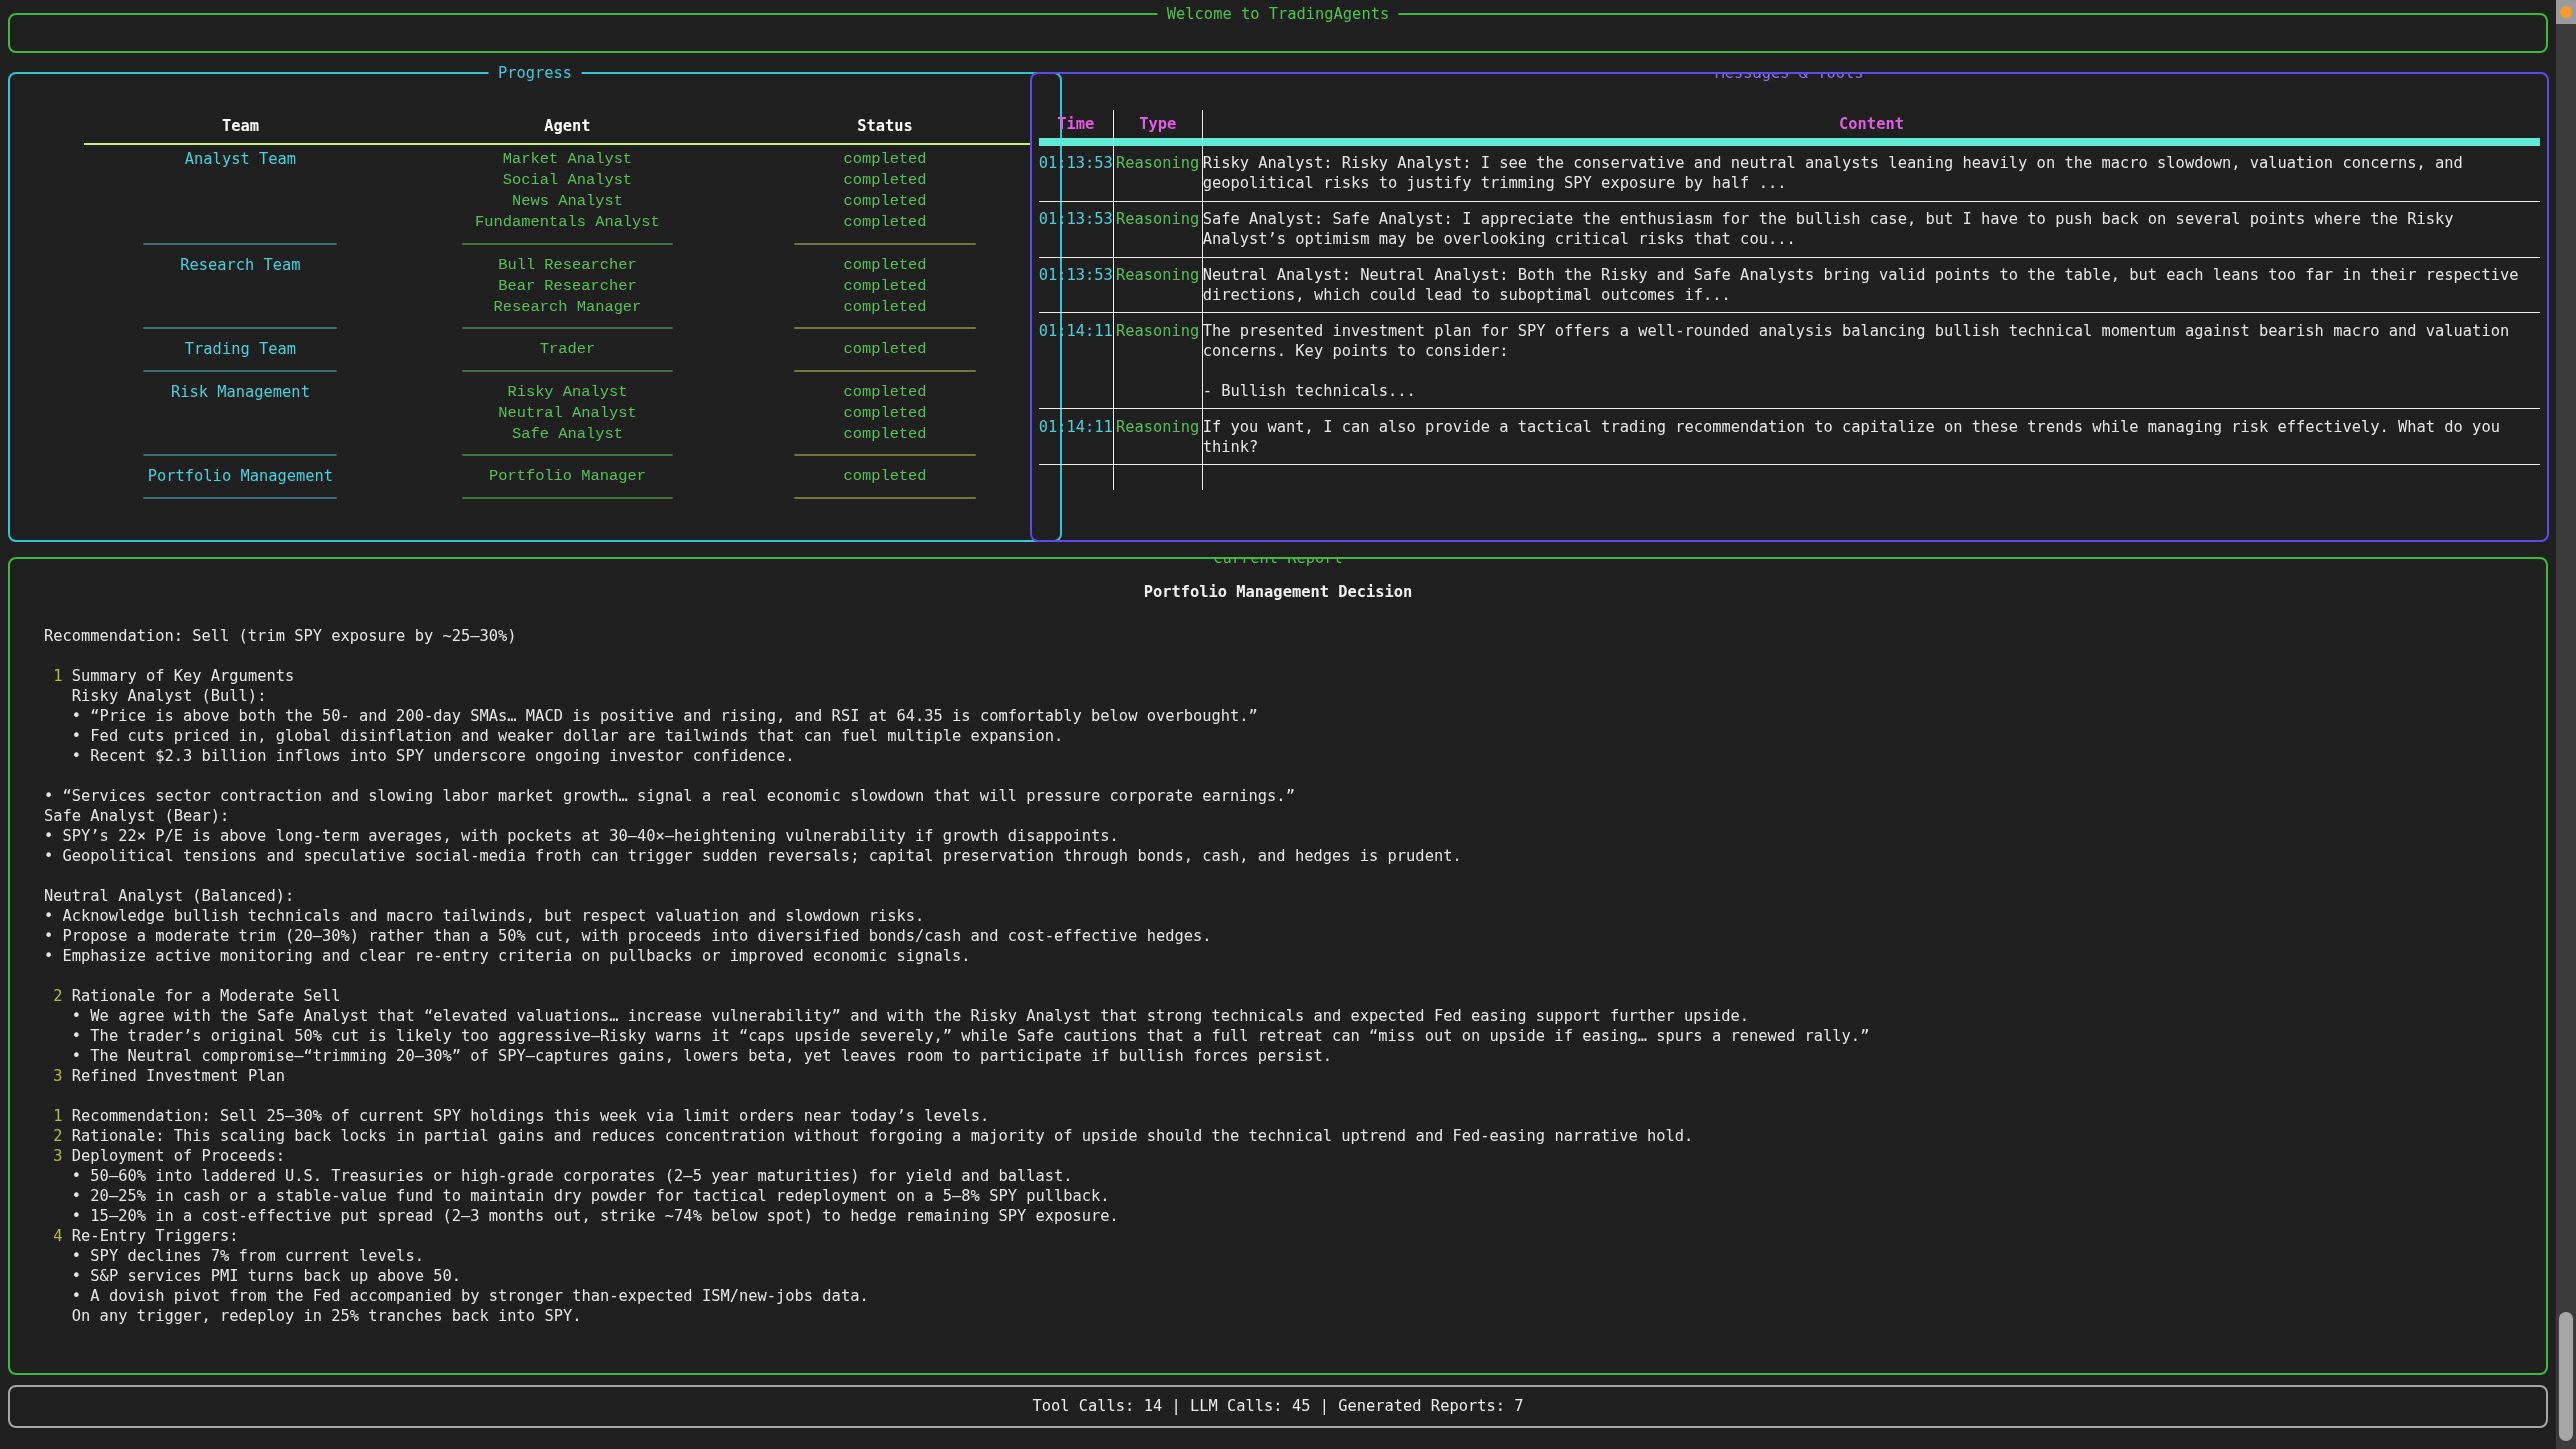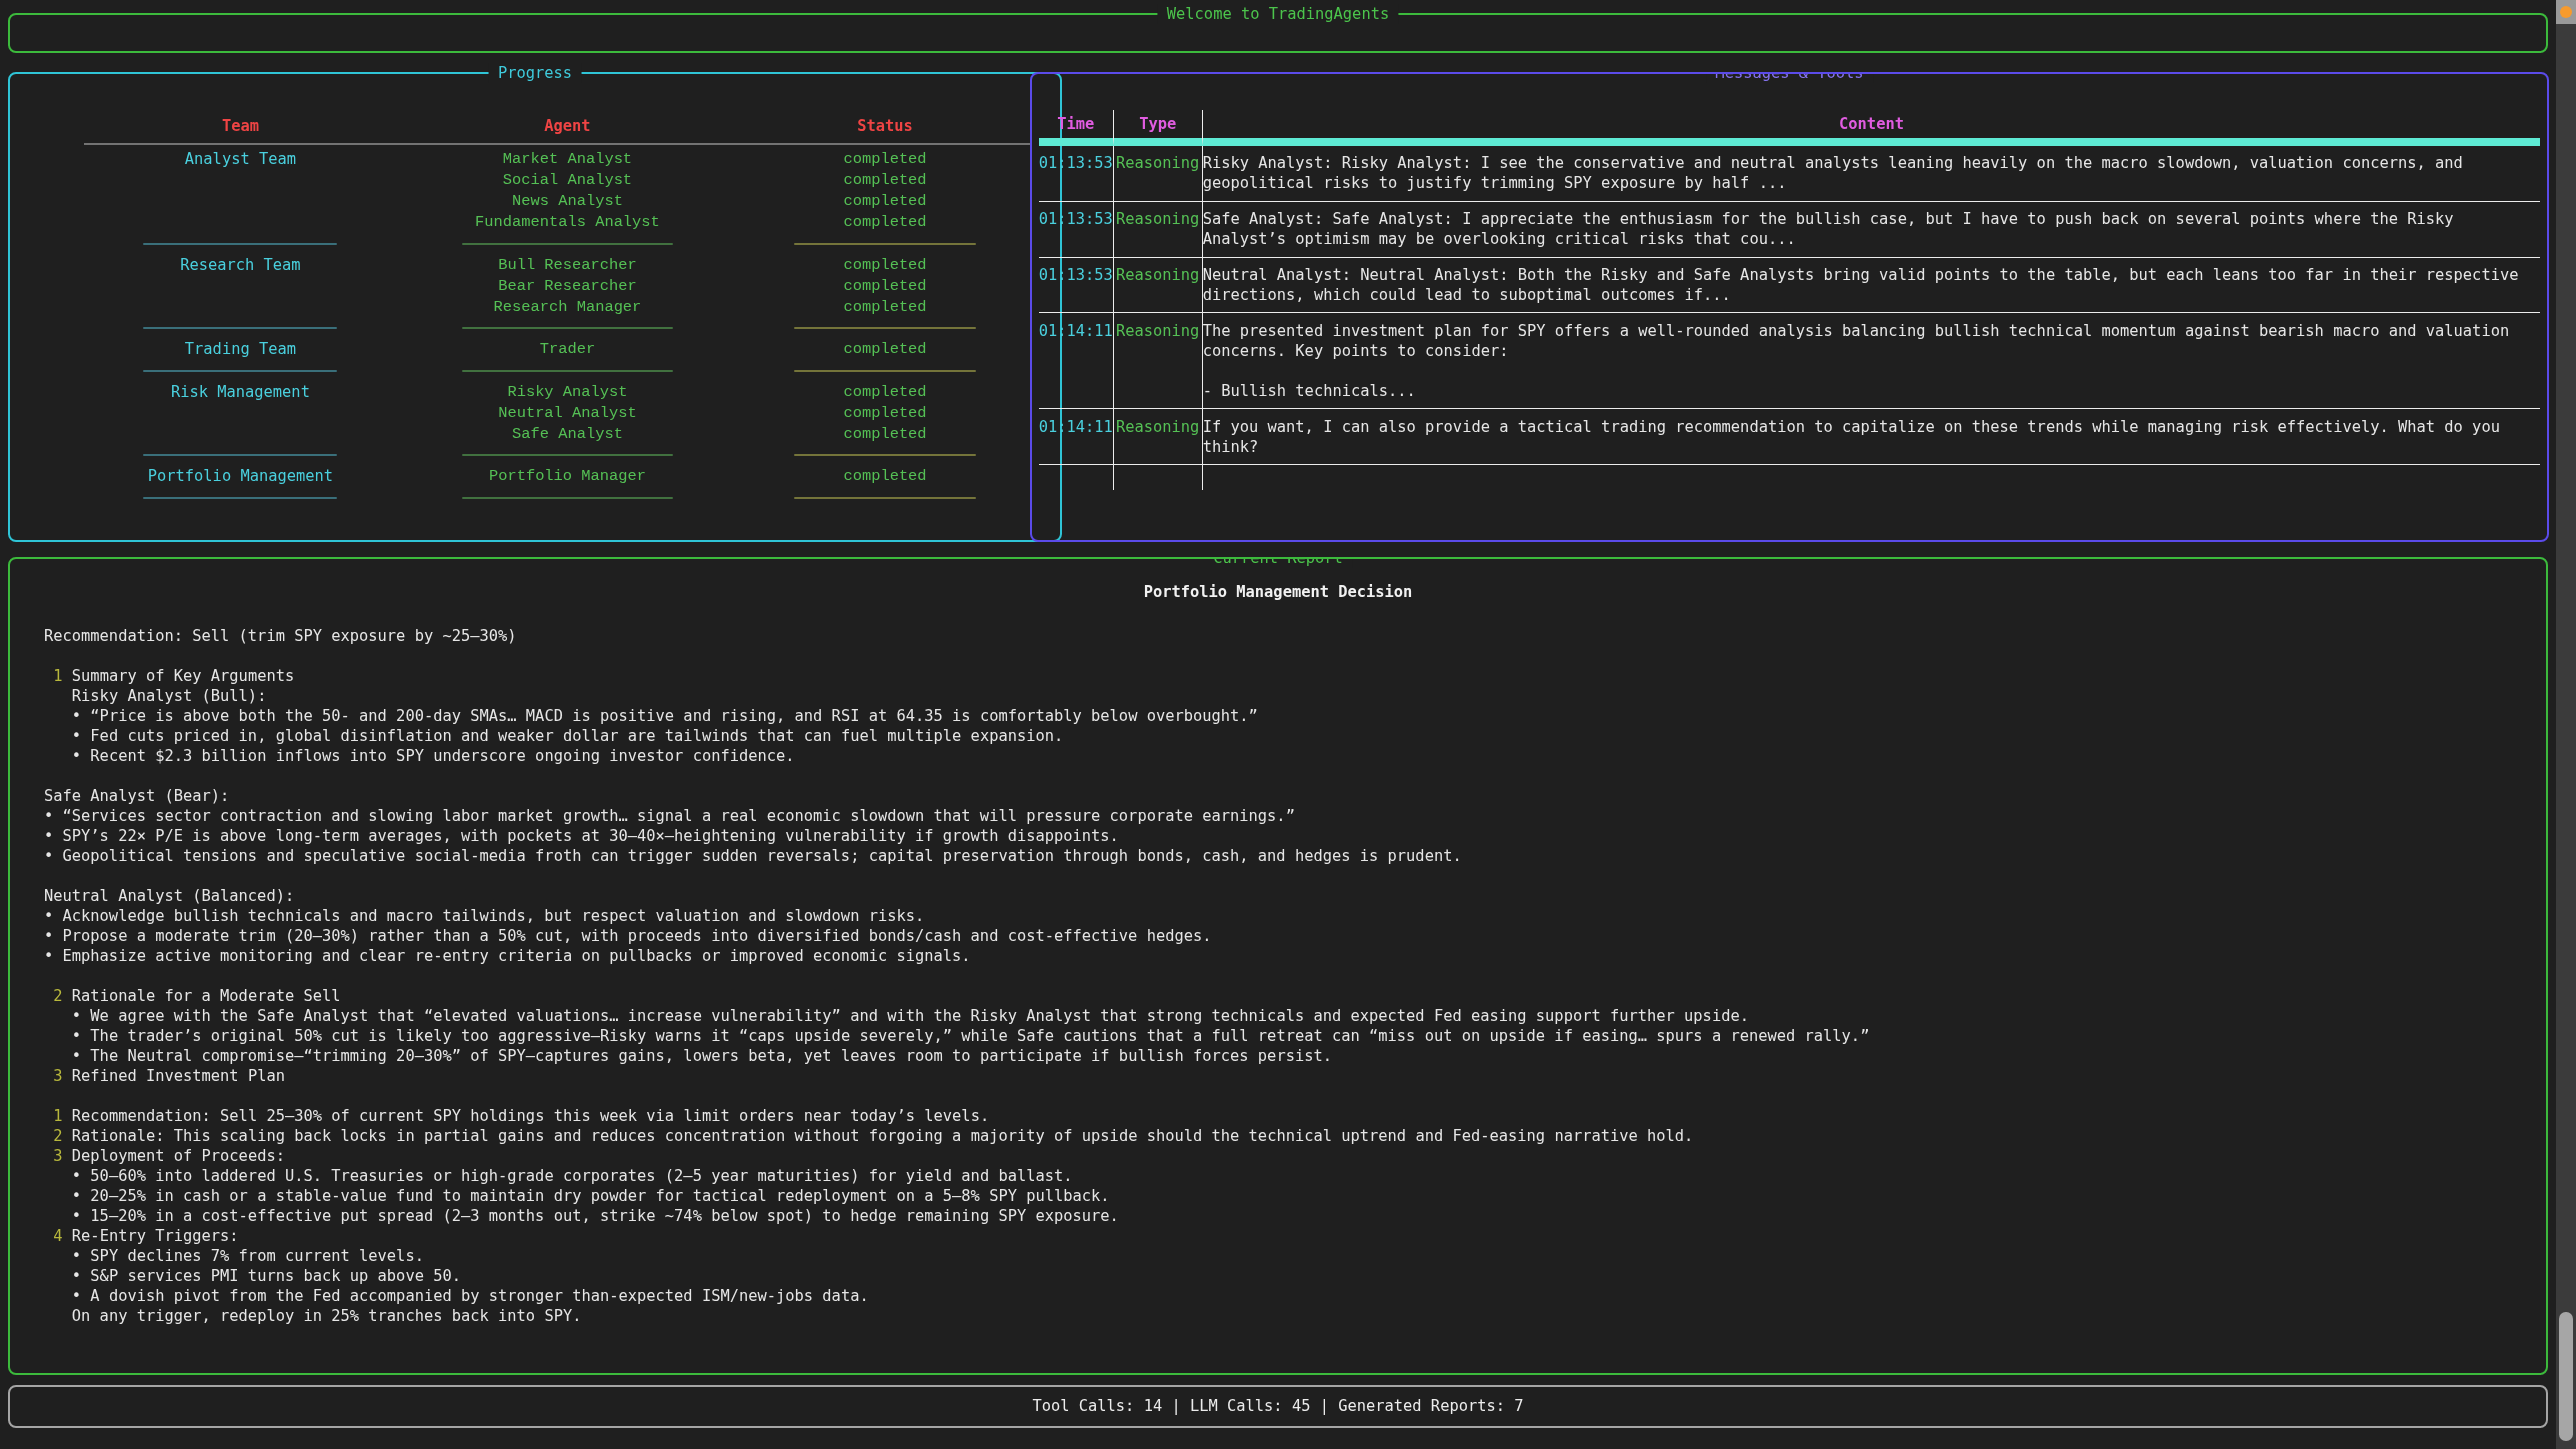--- a/index.html
+++ b/index.html
@@ -15,22 +15,22 @@
 
   
   .banner { left:8px; top:13.4px; width:2536px; height:36px; border-color:#3cba3c; }
   .banner .ptitle { color:#4cc44c; }
 
   
   .progress { left:8px; top:72px; width:1004px; height:466px; border-color:#2fc4d6;padding-left:46px; }
   .progress .ptitle { color:#3fcbdc; }
   .ptable { margin:38px 28px 0; }
   .prow { display:grid; grid-template-columns:33% 36% 31%; text-align:center; }
-  .phead { height:31px; line-height:28px; border-bottom:2px solid #737373;
-           color:#ef4444; font-weight:bold; margin-bottom:4px; }
+  .phead { height:31px; line-height:28px; border-bottom:2px solid #bef264;
+           color:#ffffff; font-weight:bold; margin-bottom:4px; }
   .prow .team-c { color:#4ad0de; }
   .prow .agent-c, .prow .status-c { color:#55c055;font-family:Liberation Mono, monospace; }
   .pr { height:21px; line-height:21px; }
   .psep { display:grid; grid-template-columns:33% 36% 31%; height:21.5px; align-items:center; }
   .psep i { display:block; height:2px; width:62%; margin:0 auto; border-radius:1.3px; }
   .sep-team { background:#3a6f7a; }
   .sep-agent { background:#41713f; }
   .sep-status { background:#74743a; }
 
   
@@ -252,22 +252,22 @@
   <div class="rheading">Portfolio Management Decision</div>
   <div class="rbody">
     <div class="rl"><span class="rl-p"></span><span class="rl-n"></span><span class="rl-t">Recommendation: Sell (trim SPY exposure by ~25–30%)</span></div>
     <div class="rl"><span class="rl-p"></span><span class="rl-n"></span><span class="rl-t"></span></div>
     <div class="rl"><span class="rl-p"> </span><span class="rl-n">1</span><span class="rl-t"> Summary of Key Arguments</span></div>
     <div class="rl"><span class="rl-p"></span><span class="rl-n"></span><span class="rl-t">   Risky Analyst (Bull):</span></div>
     <div class="rl"><span class="rl-p"></span><span class="rl-n"></span><span class="rl-t">   • “Price is above both the 50- and 200-day SMAs… MACD is positive and rising, and RSI at 64.35 is comfortably below overbought.”</span></div>
     <div class="rl"><span class="rl-p"></span><span class="rl-n"></span><span class="rl-t">   • Fed cuts priced in, global disinflation and weaker dollar are tailwinds that can fuel multiple expansion.</span></div>
     <div class="rl"><span class="rl-p"></span><span class="rl-n"></span><span class="rl-t">   • Recent $2.3 billion inflows into SPY underscore ongoing investor confidence.</span></div>
     <div class="rl"><span class="rl-p"></span><span class="rl-n"></span><span class="rl-t"></span></div>
+    <div class="rl"><span class="rl-p"></span><span class="rl-n"></span><span class="rl-t">• “Services sector contraction and slowing labor market growth… signal a real economic slowdown that will pressure corporate earnings.”</span></div>
     <div class="rl"><span class="rl-p"></span><span class="rl-n"></span><span class="rl-t">Safe Analyst (Bear):</span></div>
-    <div class="rl"><span class="rl-p"></span><span class="rl-n"></span><span class="rl-t">• “Services sector contraction and slowing labor market growth… signal a real economic slowdown that will pressure corporate earnings.”</span></div>
     <div class="rl"><span class="rl-p"></span><span class="rl-n"></span><span class="rl-t">• SPY’s 22× P/E is above long-term averages, with pockets at 30–40×—heightening vulnerability if growth disappoints.</span></div>
     <div class="rl"><span class="rl-p"></span><span class="rl-n"></span><span class="rl-t">• Geopolitical tensions and speculative social-media froth can trigger sudden reversals; capital preservation through bonds, cash, and hedges is prudent.</span></div>
     <div class="rl"><span class="rl-p"></span><span class="rl-n"></span><span class="rl-t"></span></div>
     <div class="rl"><span class="rl-p"></span><span class="rl-n"></span><span class="rl-t">Neutral Analyst (Balanced):</span></div>
     <div class="rl"><span class="rl-p"></span><span class="rl-n"></span><span class="rl-t">• Acknowledge bullish technicals and macro tailwinds, but respect valuation and slowdown risks.</span></div>
     <div class="rl"><span class="rl-p"></span><span class="rl-n"></span><span class="rl-t">• Propose a moderate trim (20–30%) rather than a 50% cut, with proceeds into diversified bonds/cash and cost-effective hedges.</span></div>
     <div class="rl"><span class="rl-p"></span><span class="rl-n"></span><span class="rl-t">• Emphasize active monitoring and clear re-entry criteria on pullbacks or improved economic signals.</span></div>
     <div class="rl"><span class="rl-p"></span><span class="rl-n"></span><span class="rl-t"></span></div>
     <div class="rl"><span class="rl-p"> </span><span class="rl-n">2</span><span class="rl-t"> Rationale for a Moderate Sell</span></div>
     <div class="rl"><span class="rl-p"></span><span class="rl-n"></span><span class="rl-t">   • We agree with the Safe Analyst that “elevated valuations… increase vulnerability” and with the Risky Analyst that strong technicals and expected Fed easing support further upside.</span></div>

